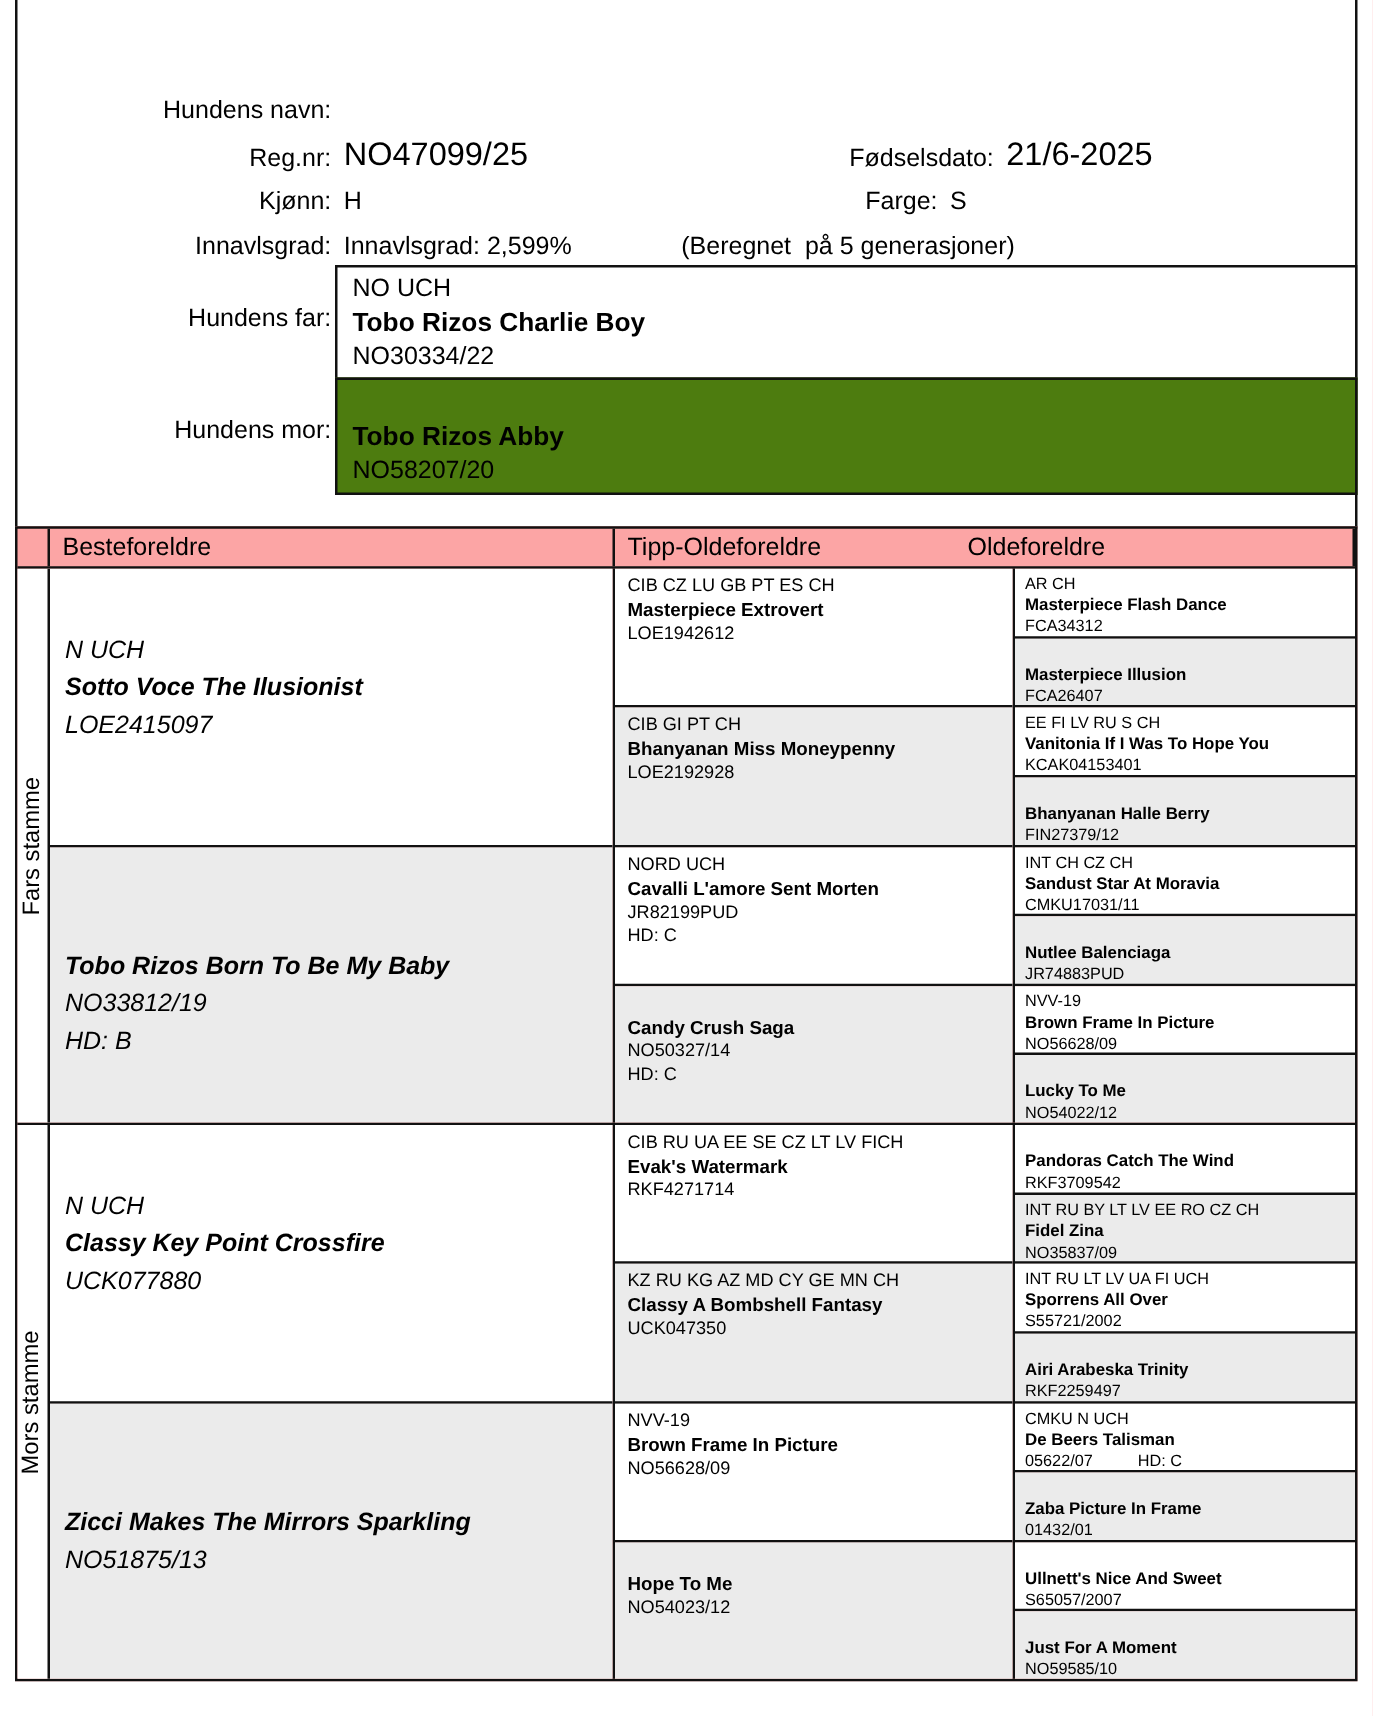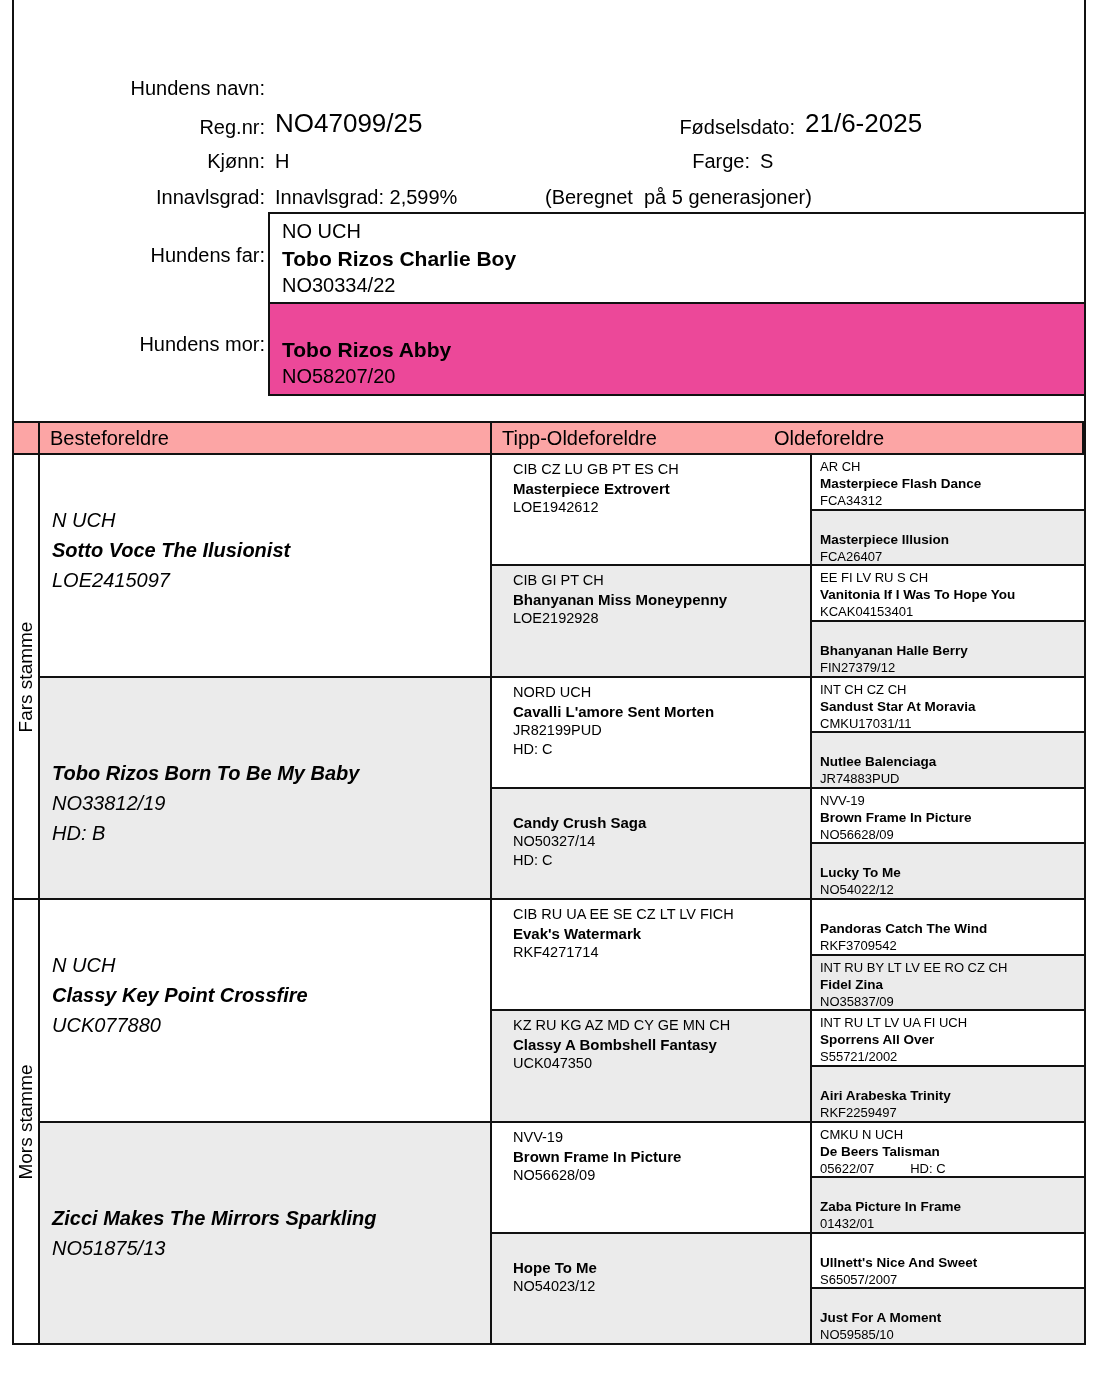--- a/index.html
+++ b/index.html
@@ -29,21 +29,21 @@
   .big { font-size: 26px; line-height: 34px; }
   .bold { font-weight: bold; }
 
   
   .parent-box {
     position: absolute; left: 268px; width: 818px;
     border: 2px solid #111; background: #fff;
     padding: 6px 12px;
     display: flex; flex-direction: column; justify-content: center;
   }
-  .parent-box.shaded { background: #ec4899; }
+  .parent-box.shaded { background: #4d7c0f; }
   .p-line { min-height: 27px; line-height: 27px; font-size: 20px; }
   .p-name { font-weight: bold; font-size: 21px; }
 
   
   .pedigree {
     position: absolute; left: 12px; top: 421px;
     width: 1074px; height: 924px;
     border: 2px solid #111;
     display: flex; flex-direction: column;
     background: #fca5a5;
@@ -71,21 +71,21 @@
     font-size: 19px;
   }
   .cell { flex: 1; min-height: 0; border-bottom: 2px solid #111; overflow: hidden; background: #fff; }
   .col .cell:last-child { border-bottom: none; }
   .col .cell:nth-child(even) { background: #ebebeb; }
 
   .gp-cell { display: flex; flex-direction: column; justify-content: center; padding: 0 12px; }
   .gp-line { min-height: 30px; line-height: 30px; font-size: 20px; white-space: nowrap; }
   .gp-name { font-weight: bold; font-size: 20px; }
 
-  .ggp-cell { padding: 5px 21px; }
+  .ggp-cell { padding: 5px 10px; }
   .ggp-line { min-height: 19px; line-height: 19px; font-size: 14.5px; white-space: nowrap; }
   .ggp-name { font-weight: bold; font-size: 15px; }
 
   .gggp-cell { padding: 3px 8px; }
   .gggp-line { min-height: 17px; line-height: 17px; font-size: 13px; white-space: nowrap; }
   .gggp-name { font-weight: bold; font-size: 13.5px; }
   .hd-inline { margin-left: 36px; }
 </style>
 </head>
 <body>

